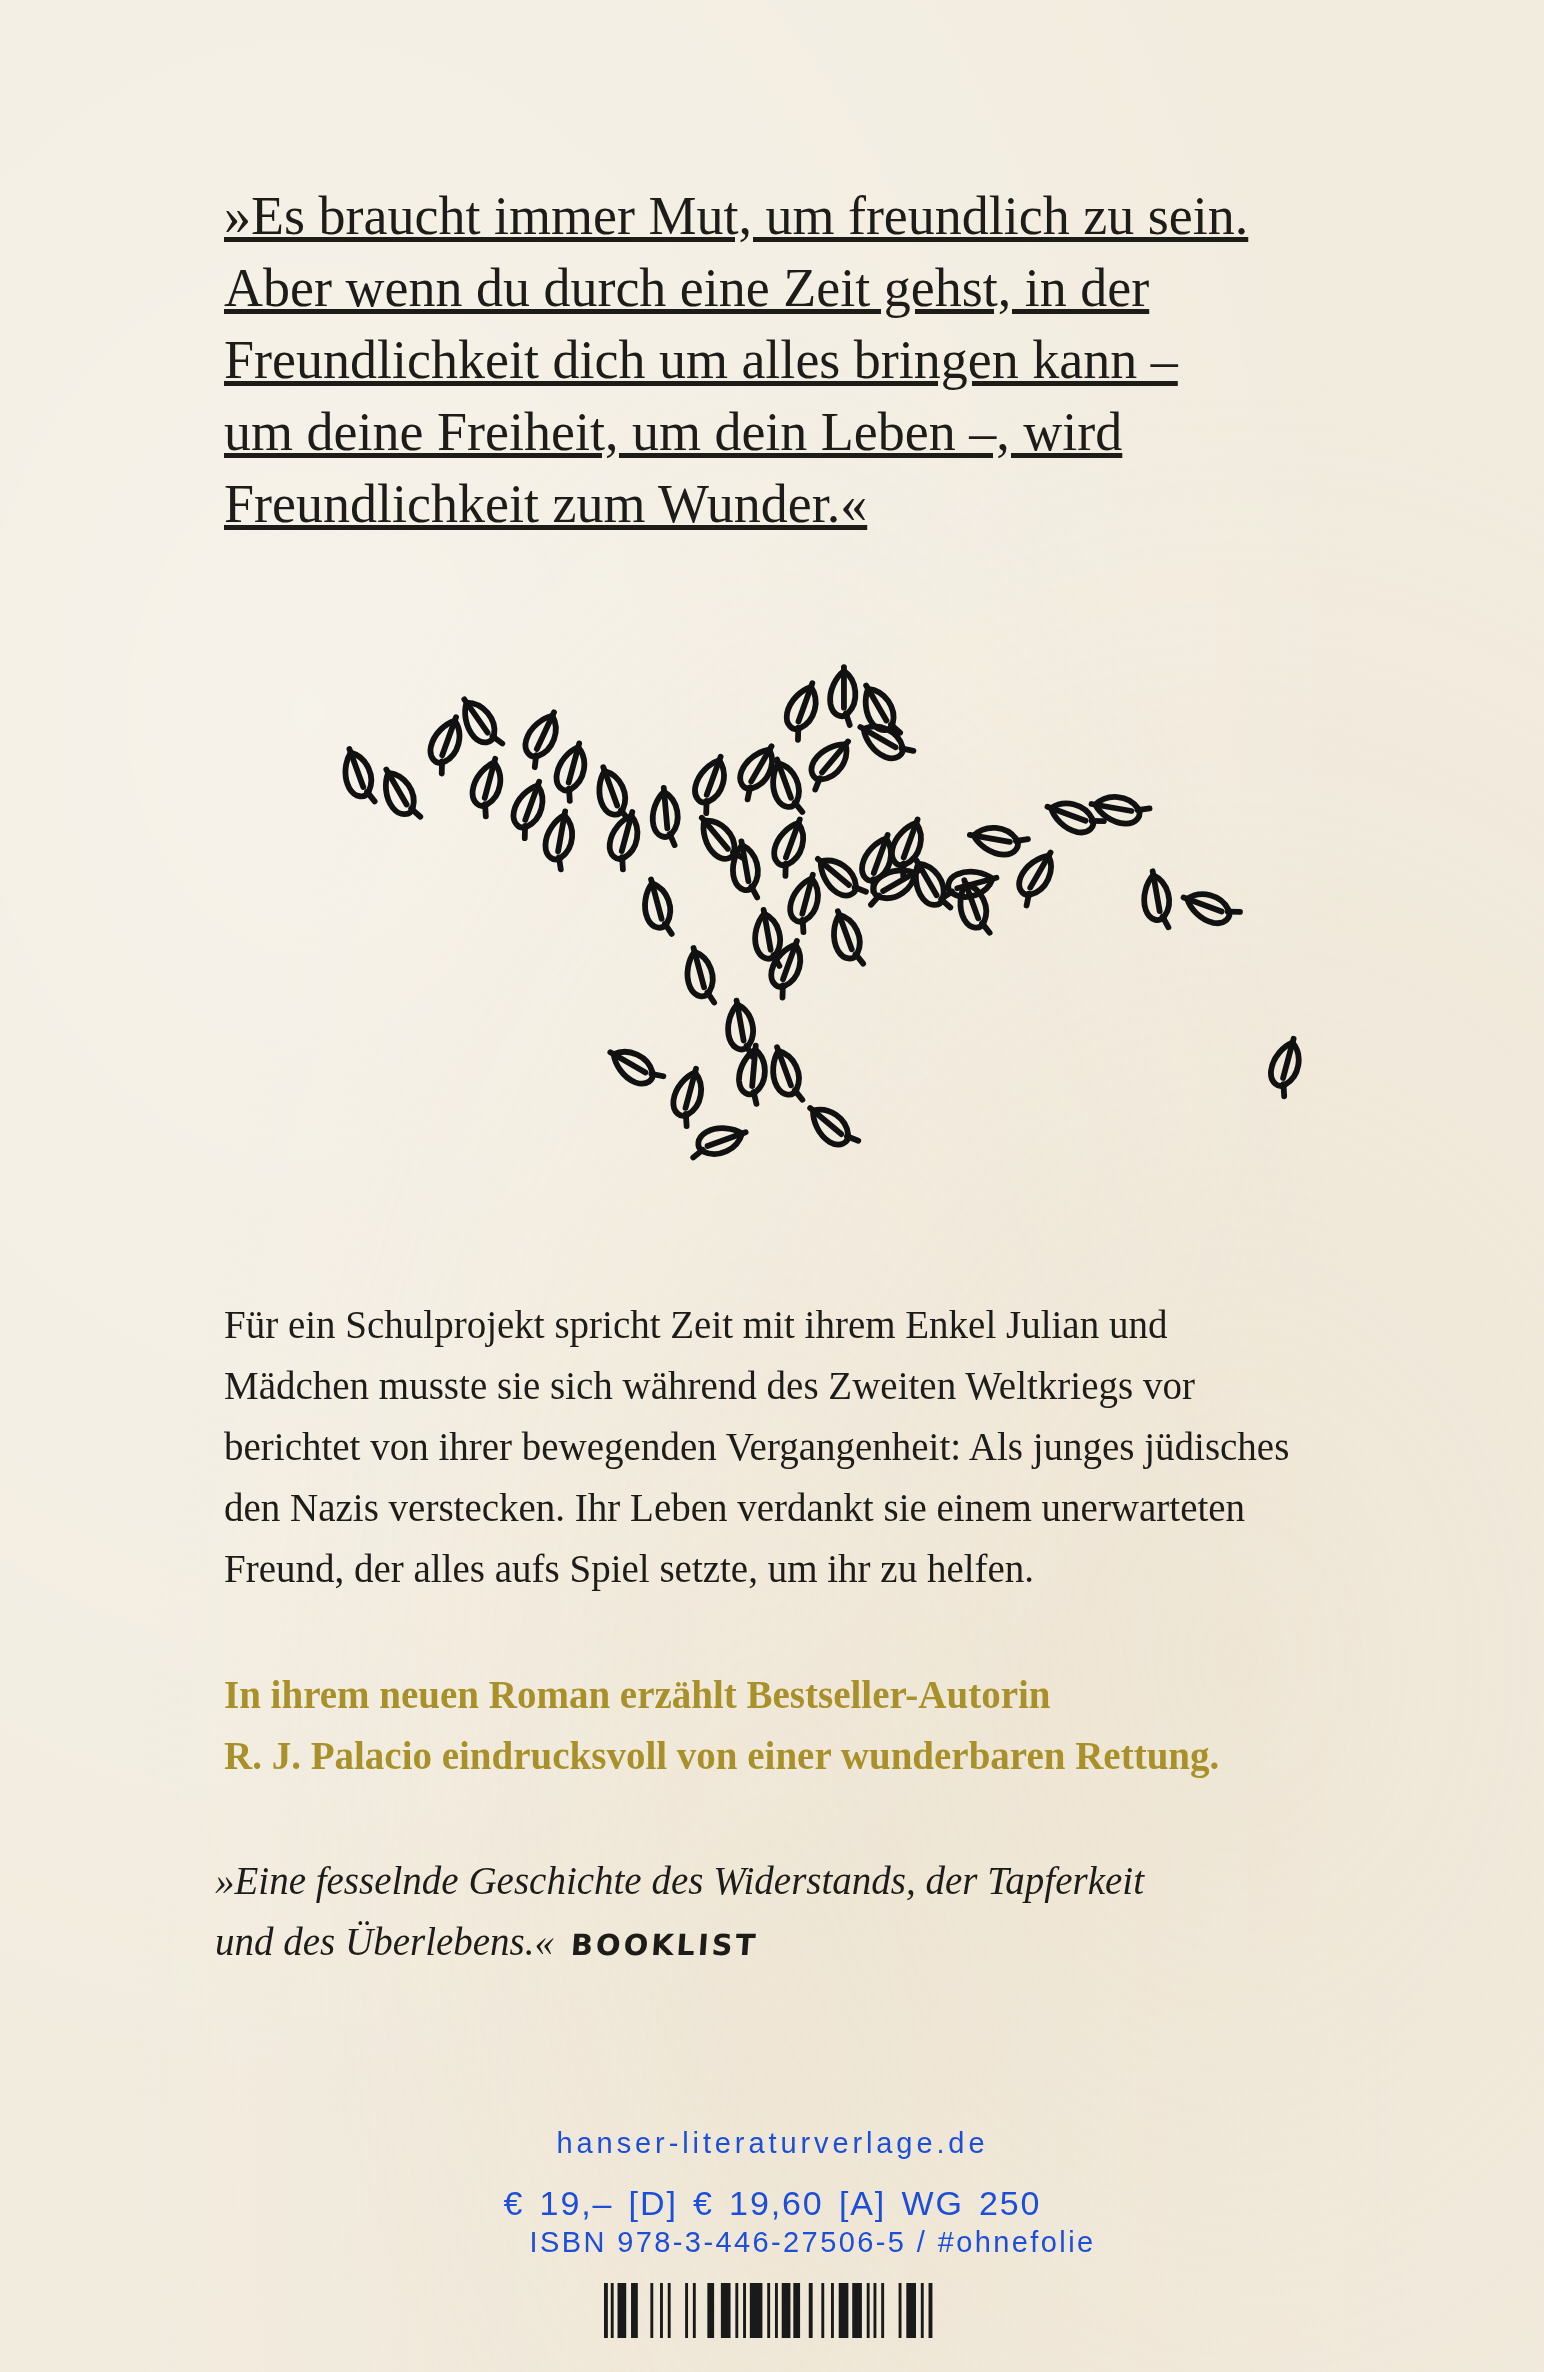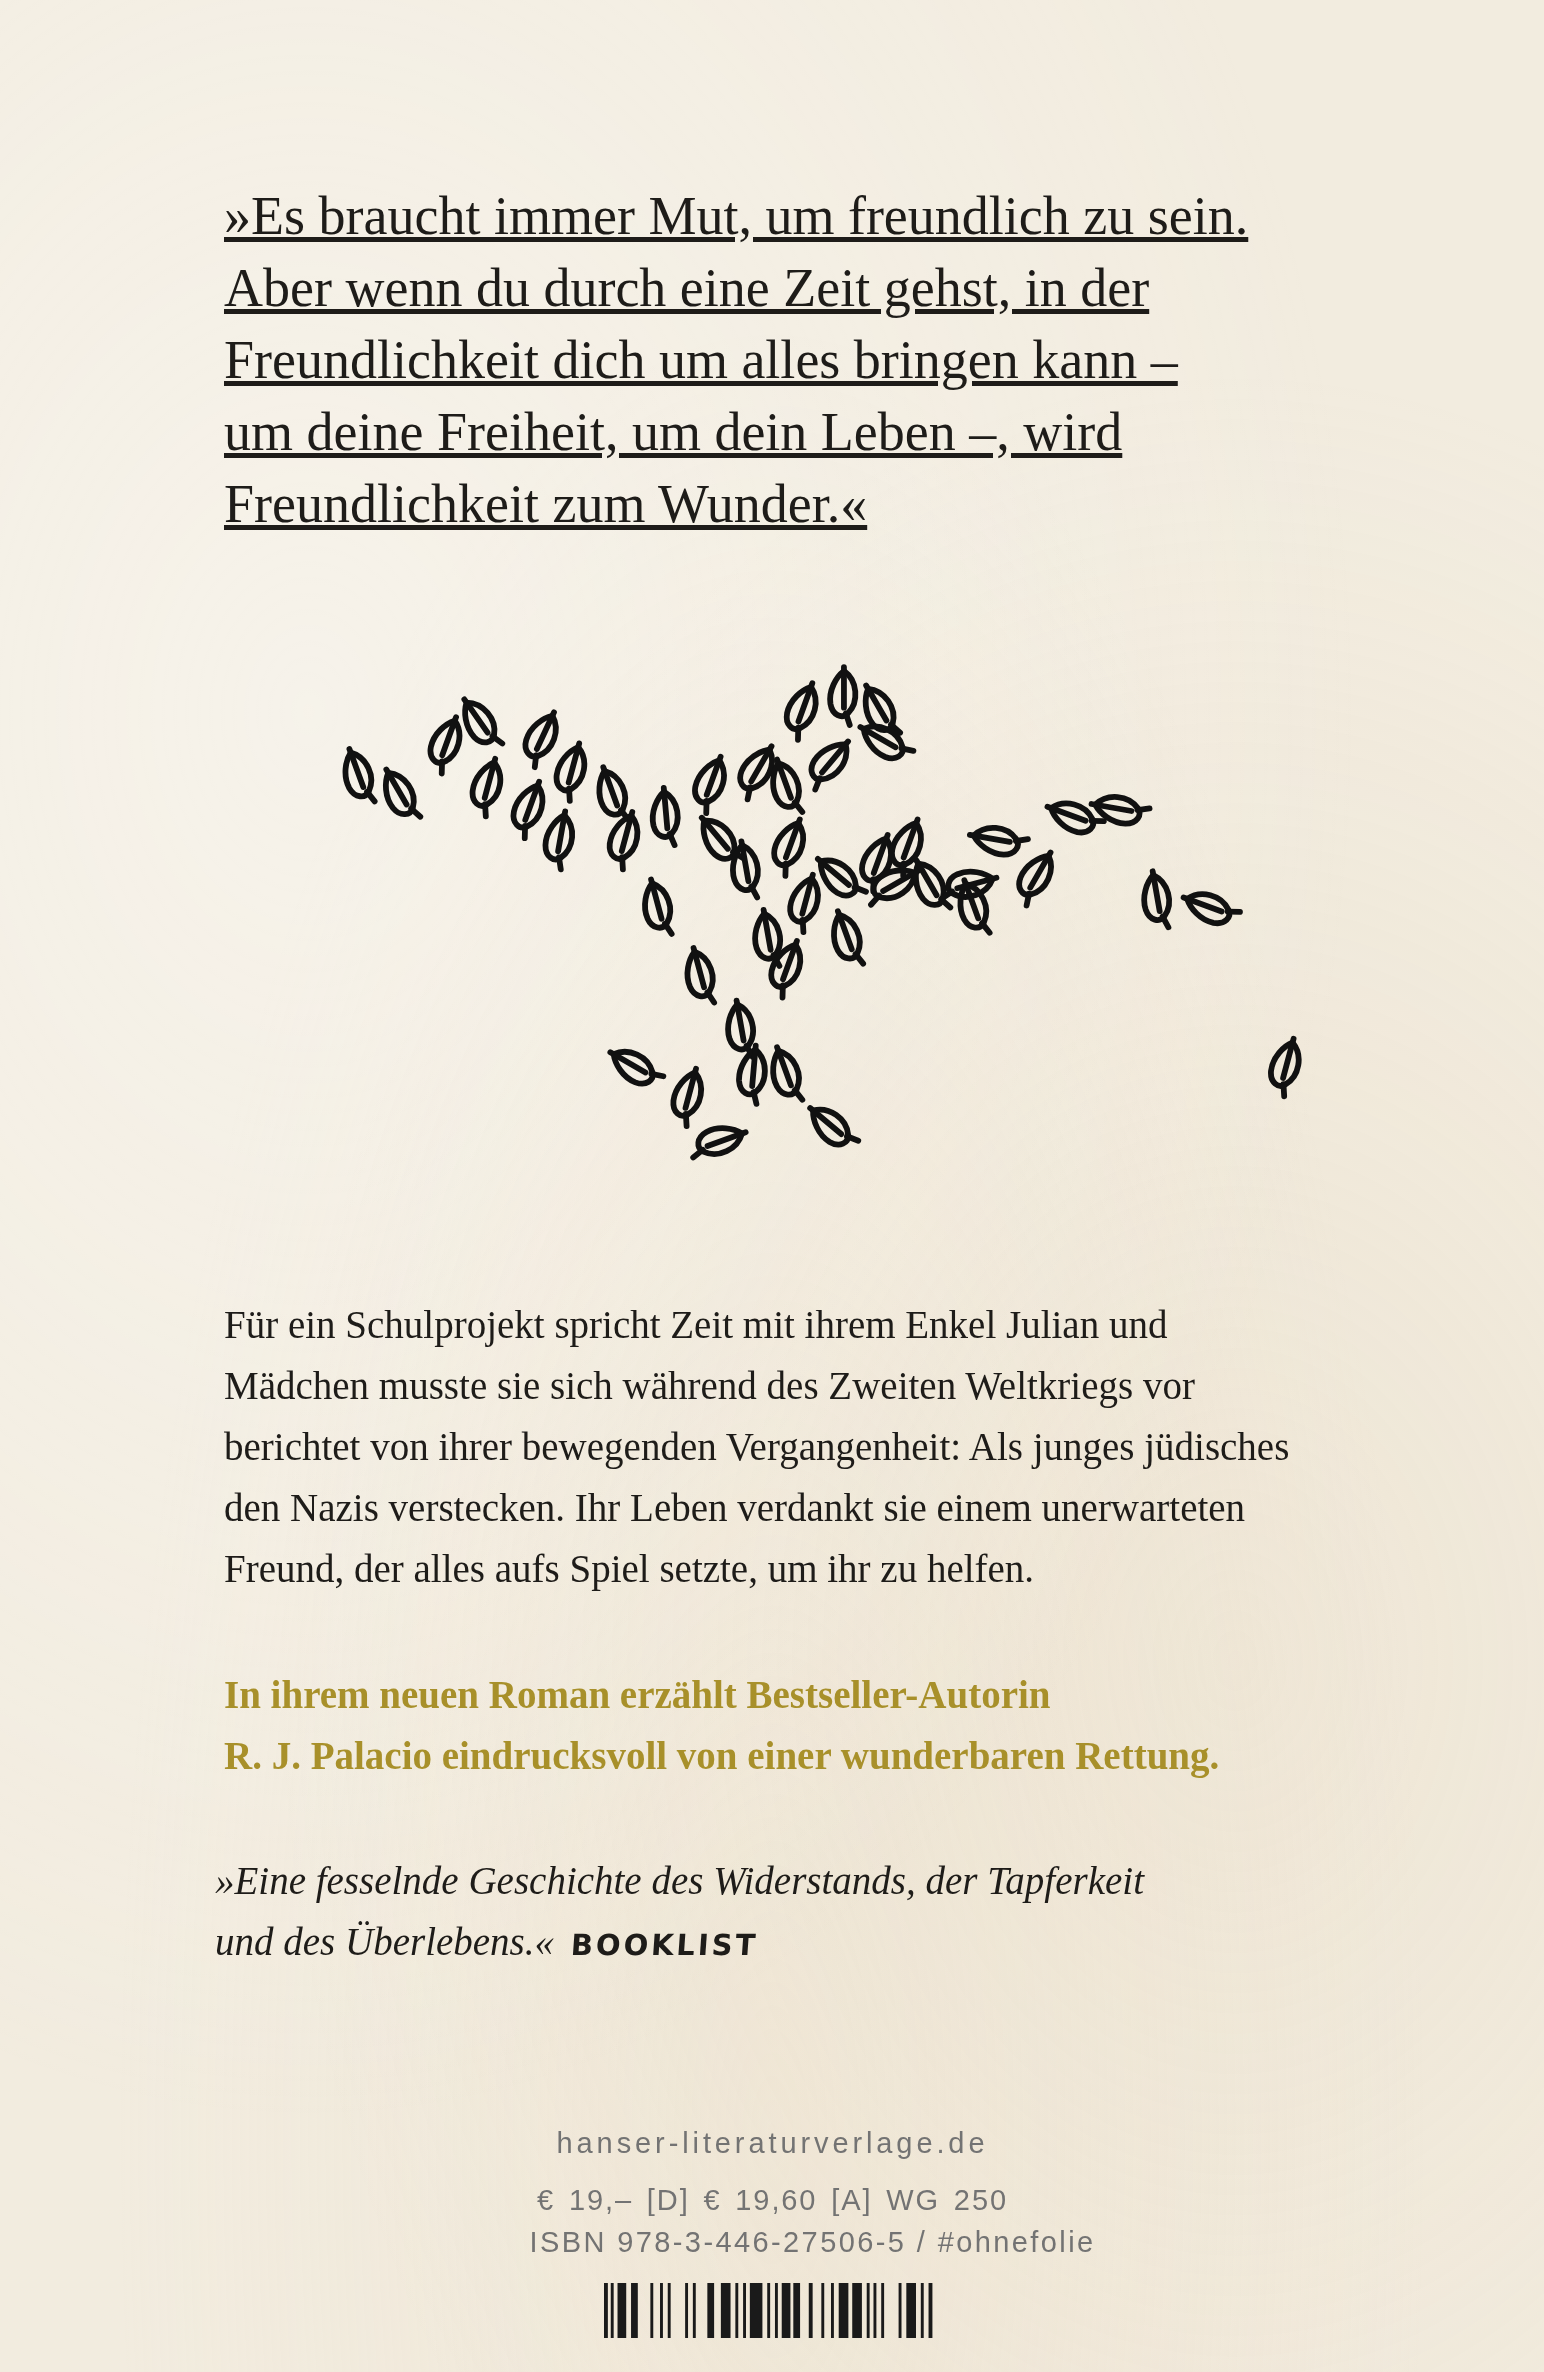--- a/index.html
+++ b/index.html
@@ -34,24 +34,24 @@
     position: absolute; left: 215px; top: 1850px; width: 1255px;
     font-family: "Liberation Serif", "DejaVu Serif", serif;
     font-style: italic; font-size: 39px; line-height: 61px; color: #1E1C19;
   }
   .source {
     font-family: "DejaVu Sans", sans-serif; font-style: normal; font-weight: bold;
     font-size: 29px; letter-spacing: 2.9px; margin-left: 17.4px; transform: skewX(-4deg); display: inline-block;
   }
   .footer {
     position: absolute; left: 0; width: 1545px; text-align: center;
-    font-family: "Liberation Sans", "DejaVu Sans", sans-serif; color: #737373;
+    font-family: "Liberation Sans", "DejaVu Sans", sans-serif; color: #1d4ed8;
   }
   .url { top: 2127px; font-size: 29px; letter-spacing: 3.9px; }
-  .price { top: 2184px; font-size: 29px; letter-spacing: 1.9px; word-spacing: 3.9px; }
+  .price { top: 2184px; font-size: 34px; letter-spacing: 1.9px; word-spacing: 3.9px; }
   .isbn { top: 2226px; font-size: 29px; letter-spacing: 2.4px; margin-left: 40px; }
   .barcode { position: absolute; left: 604px; top: 2283px; width: 340px; height: 55px; }
 </style>
 </head>
 <body>
 
 <div class="quote">
   <div>»Es braucht immer Mut, um freundlich zu sein.</div>
   <div>Aber wenn du durch eine Zeit gehst, in der</div>
   <div>Freundlichkeit dich um alles bringen kann –</div>

